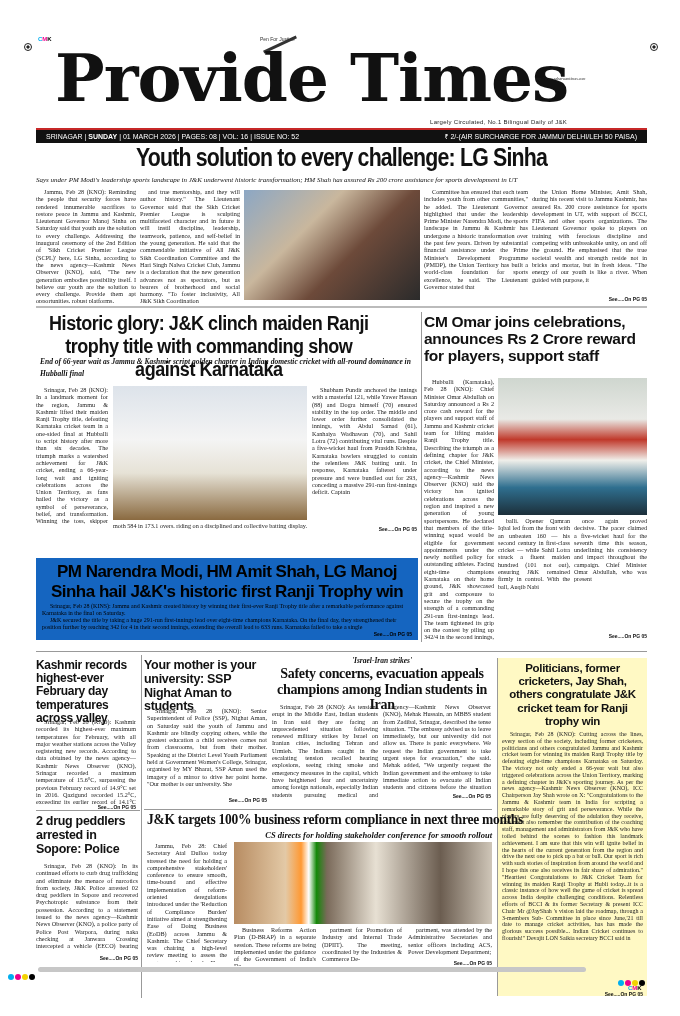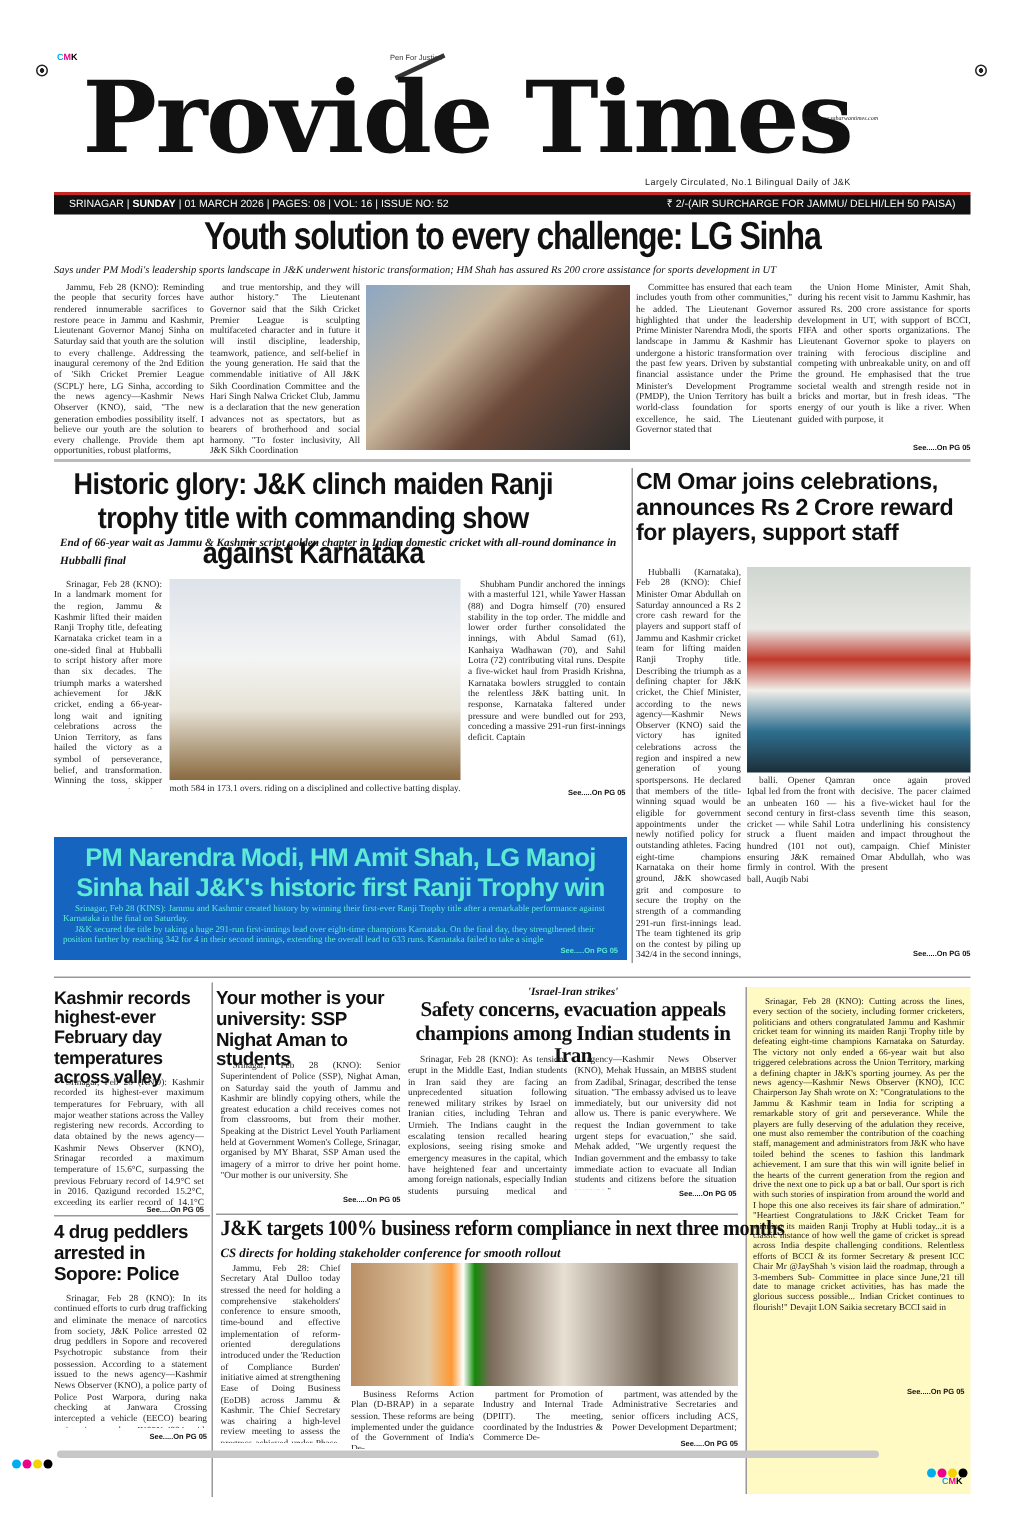--- a/index.html
+++ b/index.html
@@ -18,21 +18,21 @@
 .lead-h{left:36px;top:143px;width:611px;text-align:center;font:bold 26px/1.1 "Liberation Sans",sans-serif;letter-spacing:-1px;transform:scaleX(.82);transform-origin:center}
 .lead-sub{left:36px;top:176px;width:611px;text-align:left;font:italic 7px "Liberation Serif",serif}
 .col{font:6.2px/7.3px "Liberation Serif",serif;text-align:justify;color:#222}
 .col p{text-indent:8px}
 .see{font:bold 5px "Liberation Sans",sans-serif;text-align:right;display:block}
 .photo{background:#777;overflow:hidden}
 .rule-h{height:1px;background:#999}
 .rule-v{width:1px;background:#999}
 .h2{font:bold 20px/1.15 "Liberation Sans",sans-serif;letter-spacing:-.5px;text-align:center}
 .h3{font:bold 14px/1.1 "Liberation Sans",sans-serif;letter-spacing:-.3px}
-.blue{background:#1565c0;color:#5eead4}
+.blue{background:#1565c0;color:#000000}
 .yellow{background:#fff9c4}
 .dots span{display:inline-block;width:6px;height:6px;border-radius:50%;margin-right:1px}
 </style>
 </head>
 <body>
 
 <div class="abs reg" style="left:24px;top:43px"></div>
 <div class="abs reg" style="left:650px;top:43px"></div>
 <div class="abs cmyk" style="left:38px;top:36px"><span class="c">C</span><span class="m">M</span><span class="k">K</span></div>
 
@@ -128,36 +128,37 @@
 <div class="abs" style="left:272px;top:666px;width:220px;text-align:center;font:bold 14px/1.12 'Liberation Serif',serif;letter-spacing:-.3px">Safety concerns, evacuation appeals champions among Indian students in Iran</div>
 <div class="abs col" style="left:272px;top:703px;width:106px;height:95px;overflow:hidden">
     <p>Srinagar, Feb 28 (KNO): As tensions erupt in the Middle East, Indian students in Iran said they are facing an unprecedented situation following renewed military strikes by Israel on Iranian cities, including Tehran and Urmieh. The Indians caught in the escalating tension recalled hearing explosions, seeing rising smoke and emergency measures in the capital, which have heightened fear and uncertainty among foreign nationals, especially Indian students pursuing medical and professional courses. In a video message shared with the news</p>
   </div>
 <div class="abs col" style="left:383px;top:703px;width:108px;height:90px;overflow:hidden">
     <p>agency—Kashmir News Observer (KNO), Mehak Hussain, an MBBS student from Zadibal, Srinagar, described the tense situation. "The embassy advised us to leave immediately, but our university did not allow us. There is panic everywhere. We request the Indian government to take urgent steps for evacuation," she said. Mehak added, "We urgently request the Indian government and the embassy to take immediate action to evacuate all Indian students and citizens before the situation worsens."</p>
   </div>
 <span class="abs see" style="left:445px;top:793px;width:46px">See.....On PG 05</span>
 
 <div class="abs yellow" style="left:497px;top:658px;width:150px;height:338px;padding:4px 4px;border-left:1px solid #999">
+  <div style="font:bold 11.5px/1.15 'Liberation Sans',sans-serif;text-align:center;letter-spacing:-.3px">Politicians, former cricketers, Jay Shah, others congratulate J&amp;K cricket team for Ranji trophy win</div>
   <div class="col" style="margin-top:3px;height:260px;overflow:hidden;font-size:6px;line-height:6.8px">
       <p>Srinagar, Feb 28 (KNO): Cutting across the lines, every section of the society, including former cricketers, politicians and others congratulated Jammu and Kashmir cricket team for winning its maiden Ranji Trophy title by defeating eight-time champions Karnataka on Saturday. The victory not only ended a 66-year wait but also triggered celebrations across the Union Territory, marking a defining chapter in J&amp;K's sporting journey. As per the news agency—Kashmir News Observer (KNO), ICC Chairperson Jay Shah wrote on X: "Congratulations to the Jammu &amp; Kashmir team in India for scripting a remarkable story of grit and perseverance. While the players are fully deserving of the adulation they receive, one must also remember the contribution of the coaching staff, management and administrators from J&amp;K who have toiled behind the scenes to fashion this landmark achievement. I am sure that this win will ignite belief in the hearts of the current generation from the region and drive the next one to pick up a bat or ball. Our sport is rich with such stories of inspiration from around the world and I hope this one also receives its fair share of admiration." "Heartiest Congratulations to J&amp;K Cricket Team for winning its maiden Ranji Trophy at Hubli today...it is a classic instance of how well the game of cricket is spread across India despite challenging conditions. Relentless efforts of BCCI &amp; its former Secretary &amp; present ICC Chair Mr @JayShah 's vision laid the roadmap, through a 3-members Sub- Committee in place since June,'21 till date to manage cricket activities, has has made the glorious success possible... Indian Cricket continues to flourish!" Devajit LON Saikia secretary BCCI said in</p>
     </div>
   <span class="see">See.....On PG 05</span>
 </div>
 
 <div class="abs rule-h" style="left:36px;top:810px;width:104px"></div>
-<div class="abs h3" style="left:36px;top:815px;width:104px;font-size:12.5px">4 drug peddlers arrested in Sopore: Police</div>
+<div class="abs h3" style="left:36px;top:815px;width:104px;font-size:12.5px">2 drug peddlers arrested in Sopore: Police</div>
 <div class="abs col" style="left:36px;top:862px;width:102px;height:90px;overflow:hidden">
     <p>Srinagar, Feb 28 (KNO): In its continued efforts to curb drug trafficking and eliminate the menace of narcotics from society, J&amp;K Police arrested 02 drug peddlers in Sopore and recovered Psychotropic substance from their possession. According to a statement issued to the news agency—Kashmir News Observer (KNO), a police party of Police Post Warpora, during naka checking at Janwara Crossing intercepted a vehicle (EECO) bearing registration number JK05N-4224 with 02 persons onboard. Upon search of the vehicle, psychotropic</p>
   </div>
 <span class="abs see" style="left:92px;top:955px;width:46px">See.....On PG 05</span>
 
 <div class="abs rule-h" style="left:144px;top:809px;width:348px"></div>
 <div class="abs" style="left:147px;top:812px;width:345px;text-align:center;font:bold 14.5px/1.1 'Liberation Serif',serif;letter-spacing:-.3px;white-space:nowrap;transform:scaleX(.93);transform-origin:left">J&amp;K targets 100% business reform compliance in next three months</div>
-<div class="abs" style="left:147px;top:830px;width:345px;font:bold italic 8.5px 'Liberation Serif',serif">CS directs for holding stakeholder conference for smooth rollout</div>
+<div class="abs" style="left:147px;top:830px;width:345px;text-align:right;font:bold italic 8.5px 'Liberation Serif',serif">CS directs for holding stakeholder conference for smooth rollout</div>
 <div class="abs col" style="left:147px;top:842px;width:80px;height:120px;overflow:hidden">
     <p>Jammu, Feb 28: Chief Secretary Atal Dulloo today stressed the need for holding a comprehensive stakeholders' conference to ensure smooth, time-bound and effective implementation of reform-oriented deregulations introduced under the 'Reduction of Compliance Burden' initiative aimed at strengthening Ease of Doing Business (EoDB) across Jammu &amp; Kashmir. The Chief Secretary was chairing a high-level review meeting to assess the progress achieved under Phase-II of the Ease of Doing Business reforms and subsequently reviewed the District</p>
   </div>
 <div class="abs photo" style="left:234px;top:842px;width:258px;height:82px;background:linear-gradient(90deg,#b78c62 0%,#e3c9a6 20%,#ff9933 26%,#ffffff 29%,#138808 32%,#7a6a5a 36%,#e7e0d3 55%,#6b5d50 80%,#cfc6b8 100%)"></div>
 <div class="abs col" style="left:234px;top:926px;width:82px;height:40px;overflow:hidden">
     <p>Business Reforms Action Plan (D-BRAP) in a separate session. These reforms are being implemented under the guidance of the Government of India's De-</p>
   </div>
 <div class="abs col" style="left:322px;top:926px;width:80px;height:40px;overflow:hidden">
     <p>partment for Promotion of Industry and Internal Trade (DPIIT). The meeting, coordinated by the Industries &amp; Commerce De-</p>
   </div>

